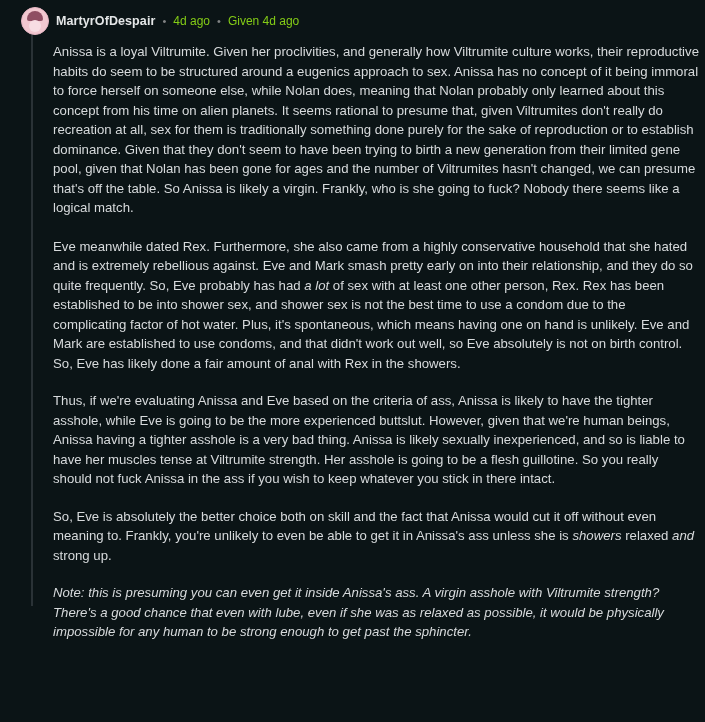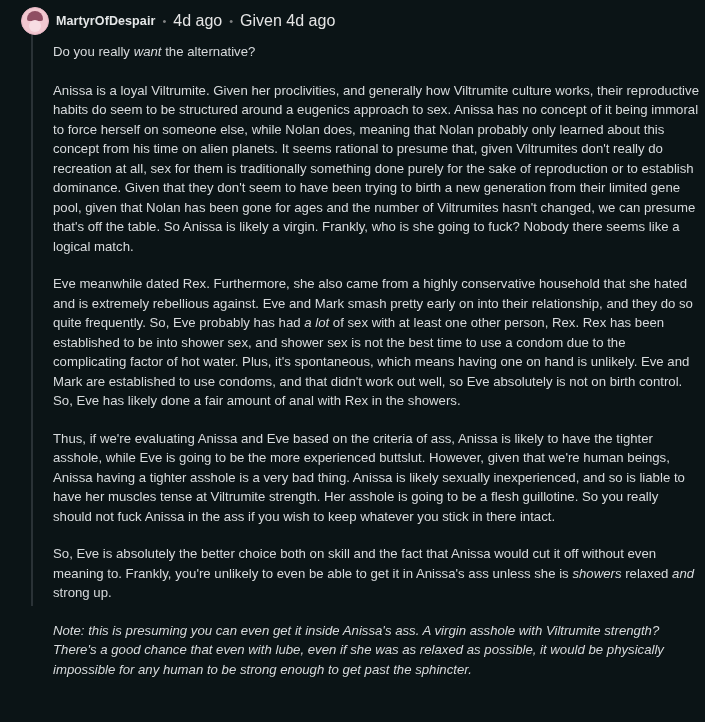--- a/index.html
+++ b/index.html
@@ -65,22 +65,22 @@
     font-weight: bold;
     color: #e4e6e7;
     letter-spacing: 0.1px;
   }
   .dot {
     font-size: 11px;
     color: #818384;
     line-height: 1;
   }
   .meta {
-    font-size: 16px;
-    color: #e5e5e5;
+    font-size: 12px;
+    color: #84cc16;
   }
   .thread-line {
     position: absolute;
     left: 22px;
     top: 34px;
     bottom: 36px;
     width: 2px;
     background: #2a3236;
   }
   .body {
@@ -227,21 +227,20 @@
   <div class="header">
     <div class="avatar"></div>
     <span class="username">MartyrOfDespair</span>
     <span class="dot">•</span>
     <span class="meta">4d ago</span>
     <span class="dot">•</span>
     <span class="meta">Given 4d ago</span>
   </div>
 
   <div class="body" id="comment-body">
-      <p><span>Do you really </span><em>want</em><span> the alternative?</span></p>
       <p><span>Anissa is a loyal Viltrumite. Given her proclivities, and generally how Viltrumite culture works, their reproductive habits do seem to be structured around a eugenics approach to sex. Anissa has no concept of it being immoral to force herself on someone else, while Nolan does, meaning that Nolan probably only learned about this concept from his time on alien planets. It seems rational to presume that, given Viltrumites don't really do recreation at all, sex for them is traditionally something done purely for the sake of reproduction or to establish dominance. Given that they don't seem to have been trying to birth a new generation from their limited gene pool, given that Nolan has been gone for ages and the number of Viltrumites hasn't changed, we can presume that's off the table. So Anissa is likely a virgin. Frankly, who is she going to fuck? Nobody there seems like a logical match.</span></p>
       <p><span>Eve meanwhile dated Rex. Furthermore, she also came from a highly conservative household that she hated and is extremely rebellious against. Eve and Mark smash pretty early on into their relationship, and they do so quite frequently. So, Eve probably has had </span><em>a lot</em><span> of sex with at least one other person, Rex. Rex has been established to be into shower sex, and shower sex is not the best time to use a condom due to the complicating factor of hot water. Plus, it's spontaneous, which means having one on hand is unlikely. Eve and Mark are established to use condoms, and that didn't work out well, so Eve absolutely is not on birth control. So, Eve has likely done a fair amount of anal with Rex in the showers.</span></p>
       <p><span>Thus, if we're evaluating Anissa and Eve based on the criteria of ass, Anissa is likely to have the tighter asshole, while Eve is going to be the more experienced buttslut. However, given that we're human beings, Anissa having a tighter asshole is a very bad thing. Anissa is likely sexually inexperienced, and so is liable to have her muscles tense at Viltrumite strength. Her asshole is going to be a flesh guillotine. So you really should not fuck Anissa in the ass if you wish to keep whatever you stick in there intact.</span></p>
       <p><span>So, Eve is absolutely the better choice both on skill and the fact that Anissa would cut it off without even meaning to. Frankly, you're unlikely to even be able to get it in Anissa's ass unless she is </span><em>showers</em><span> relaxed </span><em>and</em><span> strong up.</span></p>
       <p><span>Note: this is presuming you can even get it inside Anissa's ass. A virgin asshole with Viltrumite strength? There's a good chance that even with lube, even if she was as relaxed as possible, it would be physically impossible for any human to be strong enough to get past the sphincter.</span></p>
     </div>
 
 
 </div>
 

